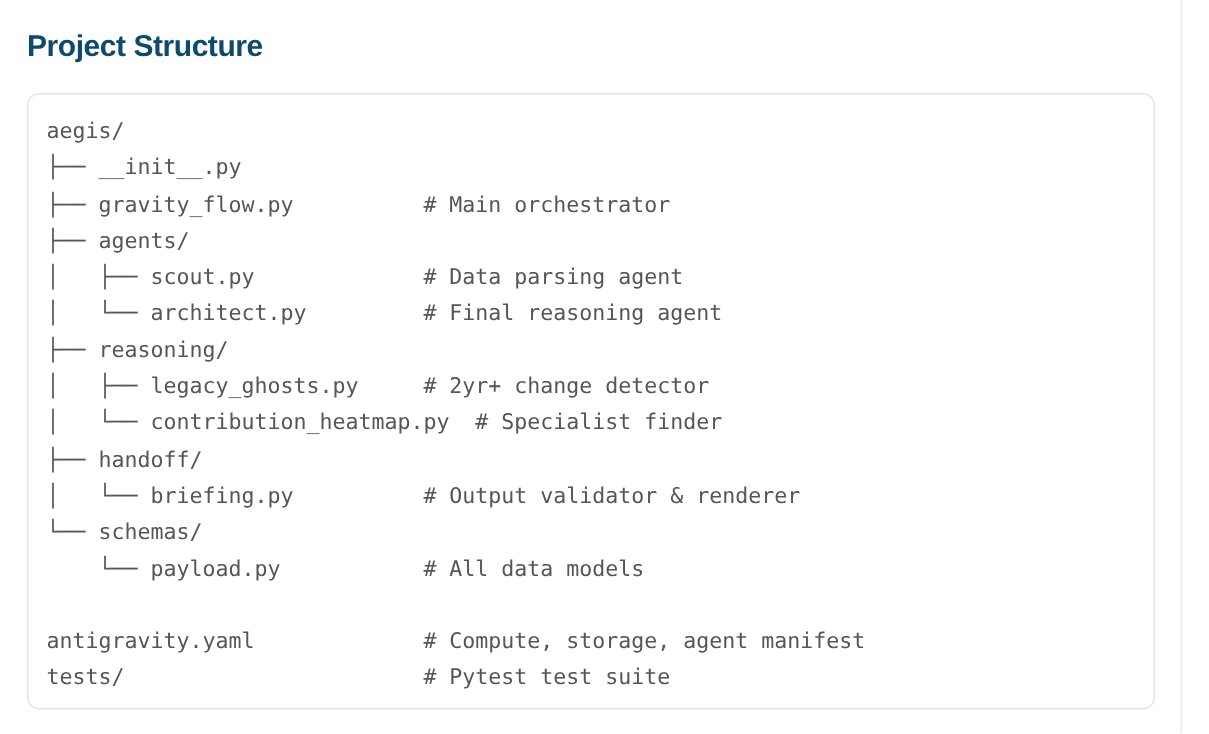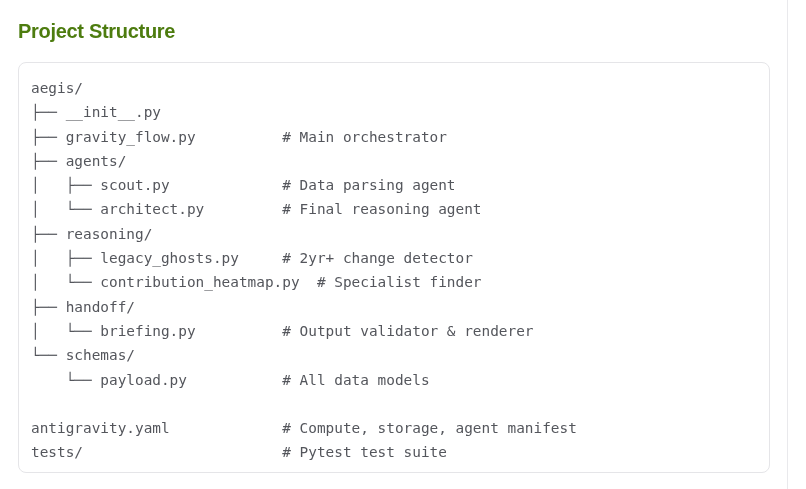--- a/index.html
+++ b/index.html
@@ -19,21 +19,21 @@
     left: 787px; top: 0;
     width: 1px; height: 489px;
     background: #e9e9ec;
   }
   .page-title {
     position: absolute;
     left: 18px; top: 20px;
     font-size: 20px;
     font-weight: 700;
     letter-spacing: -0.3px;
-    color: #4d7c0f;
+    color: #0c4a6e;
   }
   .code-box {
     position: absolute;
     left: 18px; top: 62px;
     width: 752px; height: 411px;
     background: #ffffff;
     border: 1px solid #e5e5e8;
     border-radius: 8px;
     overflow: hidden;
   }

